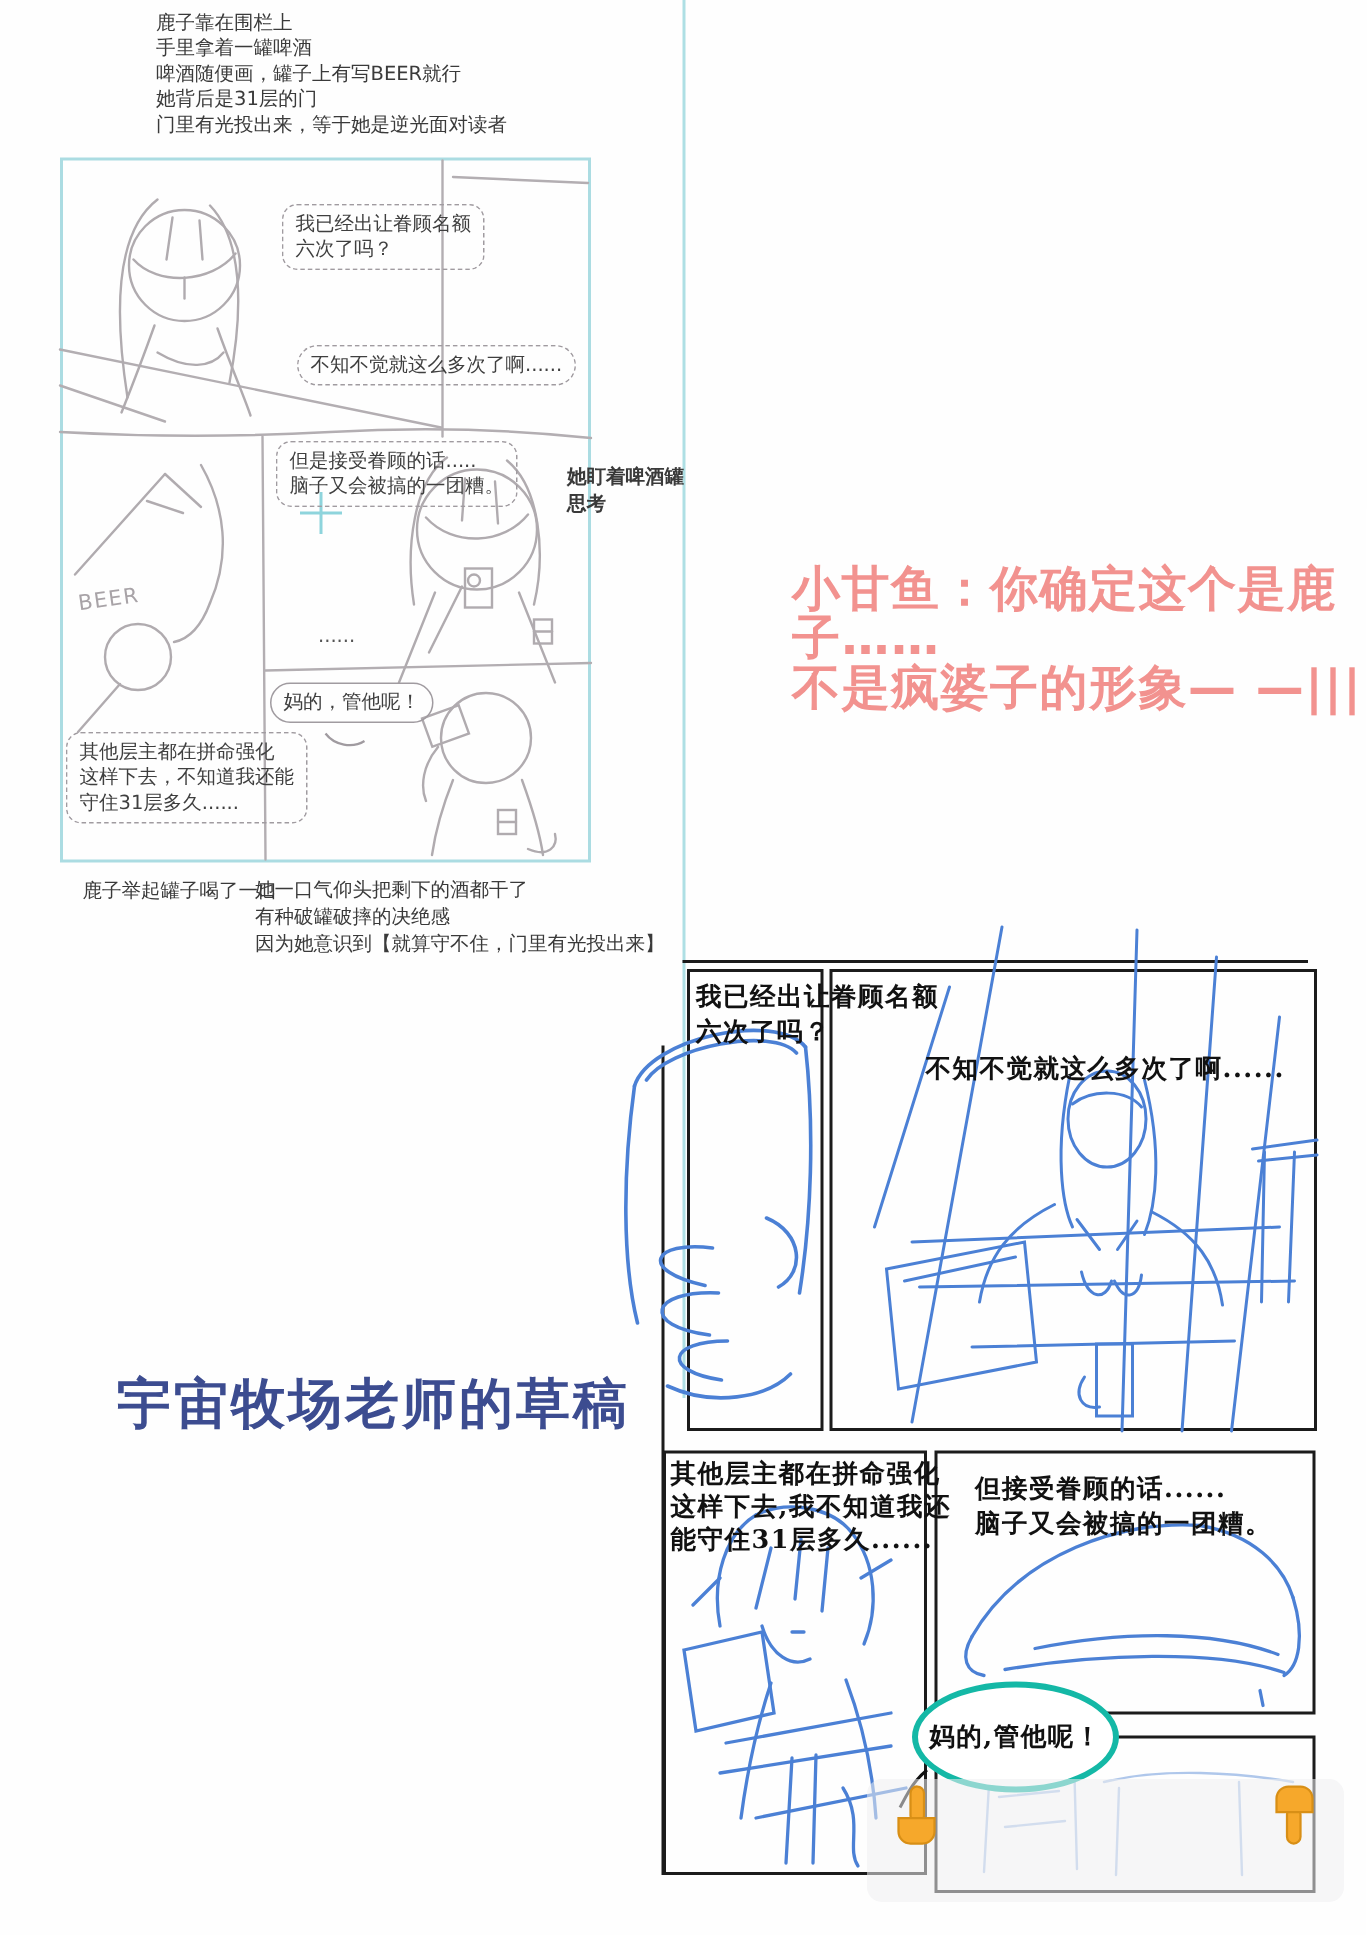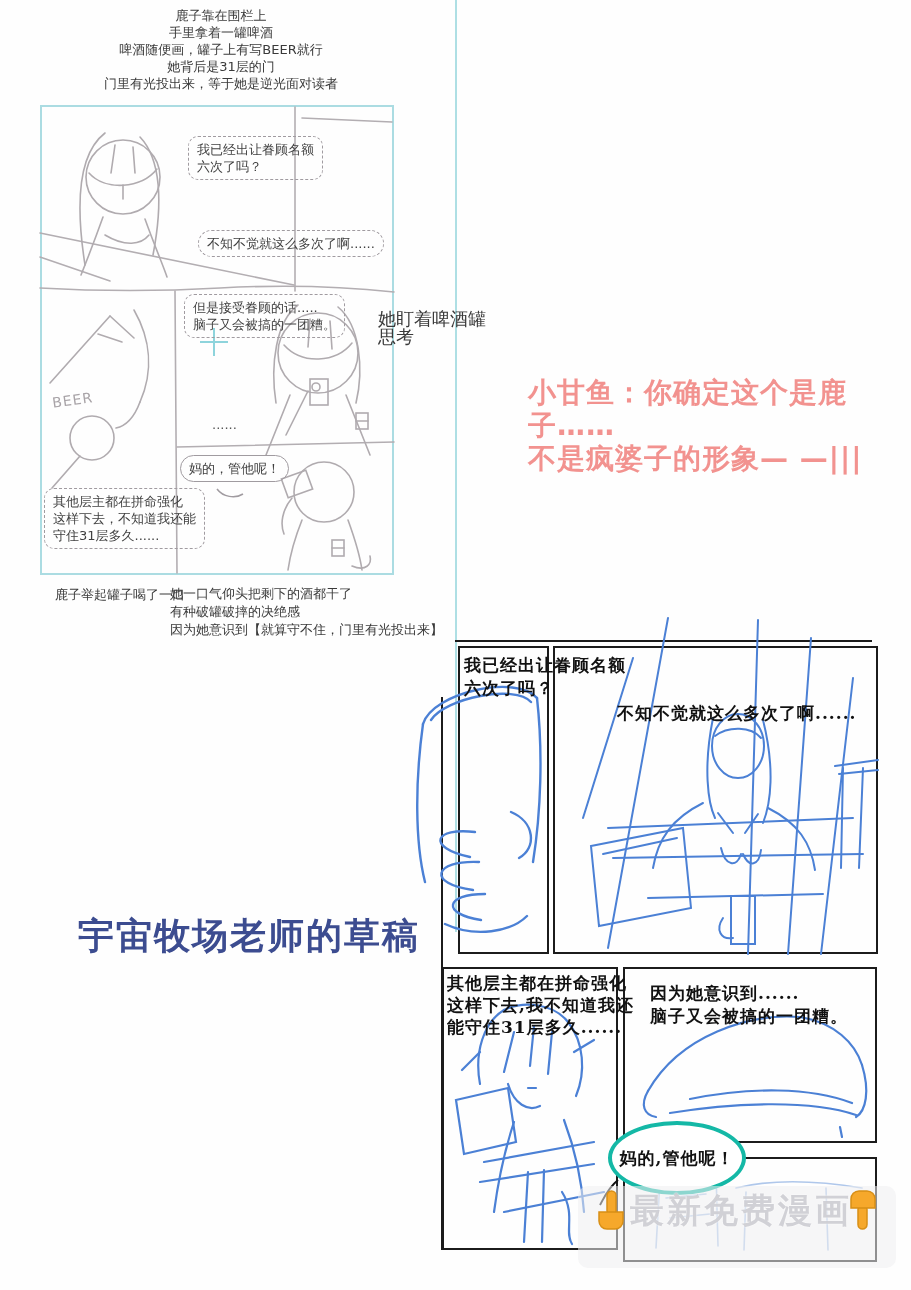--- a/index.html
+++ b/index.html
@@ -9,24 +9,24 @@
   .pre{white-space:pre-line;}
   
   .notes{font-size:13px;line-height:17px;color:#3a3a3a;}
   .frame{border:2px solid #abdce2;box-sizing:border-box;}
   .divider-v{width:2px;background:#aedfe4;}
   .bubble{border:1.5px dashed #a09ba0;border-radius:10px;padding:4px 8px;
           font-size:13px;line-height:17px;color:#3f3f3f;}
   .bubble.solid{border-style:solid;border-radius:14px;}
   .bubble.noborder{border:none;color:#555;}
   .caption{font-size:13px;line-height:18px;color:#3a3a3a;}
-  .sidenote{font-size:18px;line-height:18px;color:#3a3a3a;}
+  .sidenote{font-size:13px;line-height:18px;color:#3a3a3a;font-weight:bold;}
   
   .title-red{font-size:35px;font-weight:bold;letter-spacing:2px;color:#e05b5b;}
-  .title-pink{font-size:28px;line-height:33px;letter-spacing:1px;color:#f2928f;font-weight:bold;}
+  .title-pink{font-size:32px;line-height:33px;letter-spacing:1px;color:#f2928f;font-weight:bold;}
   .title-navy{font-size:36px;font-weight:bold;letter-spacing:2px;color:#3c4c90;}
   
   .panel{border:2px solid #1b1b1b;box-sizing:border-box;background:transparent;}
   .hline{height:2px;background:#1b1b1b;}
   .vline{width:2px;background:#1b1b1b;}
   .hand-text{font-family:"DejaVu Serif",serif;font-weight:600;font-size:17px;
              line-height:23px;color:#111;letter-spacing:1px;}
   .ellipse-bubble{border:4px solid #14b8a6;border-radius:50%;background:#fff;
                   display:flex;align-items:center;justify-content:center;text-align:center;}
   
@@ -35,21 +35,21 @@
            color:rgba(196,196,202,0.78);text-shadow:0 0 2px #ffffff;}
   .wm-url{font-size:30px;letter-spacing:1px;color:rgba(188,188,194,0.85);}
   .beer{font-size:14px;letter-spacing:1px;color:#a8a3a7;transform:rotate(-8deg);}
   svg{display:block;overflow:visible;}
 </style>
 </head>
 <body>
 
 <div class="canvas">
 
-  <div class="abs notes pre" style="left:104px;top:7px;text-align:center;">鹿子靠在围栏上
+  <div class="abs notes pre" style="left:104px;top:7px;">鹿子靠在围栏上
 手里拿着一罐啤酒
 啤酒随便画，罐子上有写BEER就行
 她背后是31层的门
 门里有光投出来，等于她是逆光面对读者</div>
 
   <div class="abs divider-v" style="left:455px;top:0;height:932px;"></div>
 
   <div class="abs frame" style="left:40px;top:105px;width:354px;height:470px;"></div>
 
   <svg class="abs" style="left:40px;top:105px;" width="354" height="470">
@@ -239,38 +239,37 @@
       <path d="M40,40 L80,36 M44,60 L84,56"></path>
     </g>
   </svg>
 
   <div class="abs hand-text pre" style="left:464px;top:654px;width:170px;">我已经出让眷顾名额
 六次了吗？</div>
   <div class="abs hand-text" style="left:617px;top:702px;">不知不觉就这么多次了啊......</div>
   <div class="abs hand-text pre" style="left:447px;top:972px;line-height:22px;">其他层主都在拼命强化
 这样下去,我不知道我还
 能守住31层多久......</div>
-  <div class="abs hand-text pre" style="left:650px;top:982px;">因为她意识到......
+  <div class="abs hand-text pre" style="left:650px;top:982px;">但接受眷顾的话......
 脑子又会被搞的一团糟。</div>
 
   <div class="abs ellipse-bubble" style="left:608px;top:1121px;width:130px;height:66px;z-index:5;">
     <span class="hand-text">妈的,管他呢！</span>
   </div>
   <svg class="abs" style="left:600px;top:1180px;z-index:5;" width="22" height="26">
     <path d="M18,0 C8,8 4,18 0,25" stroke="#111" stroke-width="2" fill="none"></path>
   </svg>
 
   <div class="abs wm" style="left:578px;top:1186px;width:318px;height:82px;z-index:8;">
     <svg class="abs" style="left:16px;top:4px;" width="34" height="42">
       <g stroke="#d88f16" stroke-width="1.5" fill="#f6a82b">
         <rect x="13" y="1" width="9" height="24" rx="4.5"></rect>
         <path d="M5,22 h24 v9 a8,8 0 0 1 -8,8 h-8 a8,8 0 0 1 -8,-8 z"></path>
       </g>
     </svg>
-    <div class="abs wm-text" style="left:52px;top:2px;">最新免费漫画</div>
     <svg class="abs" style="left:268px;top:2px;transform:rotate(180deg);" width="34" height="42">
       <g stroke="#d88f16" stroke-width="1.5" fill="#f6a82b">
         <rect x="13" y="1" width="9" height="24" rx="4.5"></rect>
         <path d="M5,22 h24 v9 a8,8 0 0 1 -8,8 h-8 a8,8 0 0 1 -8,-8 z"></path>
       </g>
     </svg>
   </div>
 
 </div>
 

